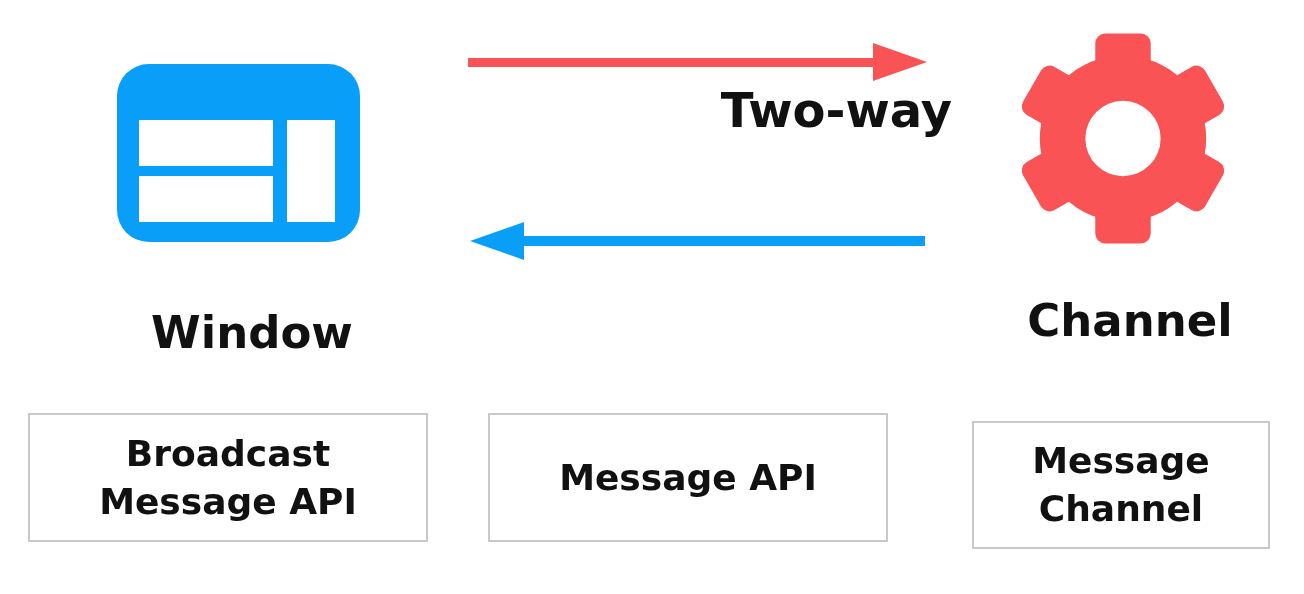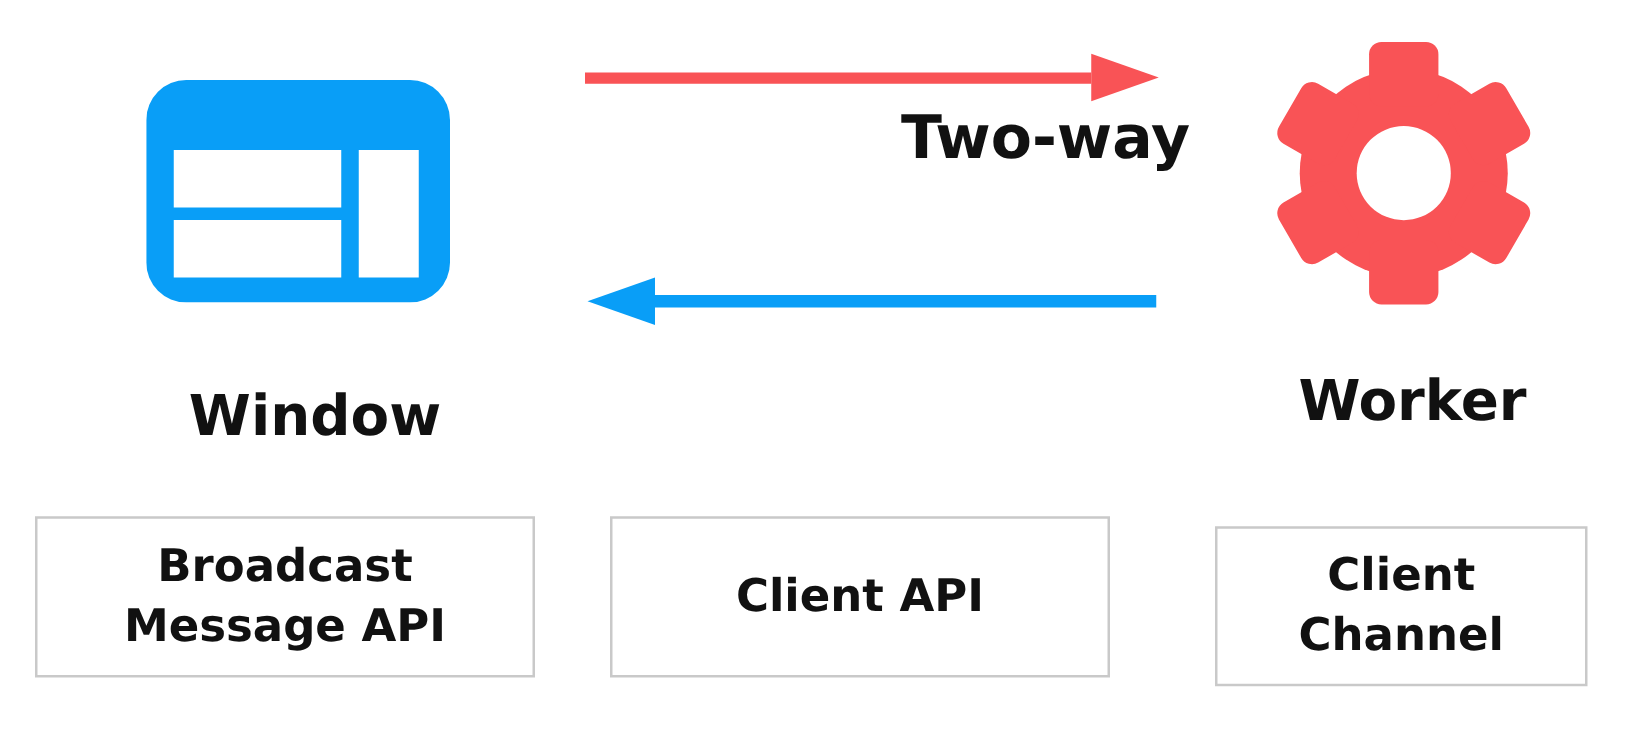--- a/index.html
+++ b/index.html
@@ -114,39 +114,39 @@
       <circle cx="106" cy="106" r="84"></circle>
       <rect x="78" y="0" width="56" height="52" rx="10"></rect>
       <rect x="78" y="0" width="56" height="52" rx="10" transform="rotate(60 106 106)"></rect>
       <rect x="78" y="0" width="56" height="52" rx="10" transform="rotate(120 106 106)"></rect>
       <rect x="78" y="0" width="56" height="52" rx="10" transform="rotate(180 106 106)"></rect>
       <rect x="78" y="0" width="56" height="52" rx="10" transform="rotate(240 106 106)"></rect>
       <rect x="78" y="0" width="56" height="52" rx="10" transform="rotate(300 106 106)"></rect>
     </g>
     <circle class="gear-hole" cx="106" cy="106" r="38"></circle>
   </svg>
-  <div class="node-label worker-label">Worker</div>
+  <div class="node-label worker-label">Channel</div>
 
   <div class="arrow arrow-forward">
     <div class="shaft shaft-red"></div>
     <div class="head head-right"></div>
   </div>
 
   <div class="comm-label">
     <div>Two-way</div>
   </div>
 
   <div class="arrow arrow-back">
     <div class="head head-left"></div>
     <div class="shaft shaft-blue"></div>
   </div>
 
   <div class="api-box box-broadcast">
     <span>Broadcast Message API</span>
   </div>
   <div class="api-box box-client">
-    <span>Client API</span>
+    <span>Message API</span>
   </div>
   <div class="api-box box-message">
-    <span>Client Channel</span>
+    <span>Message Channel</span>
   </div>
 
 </div>
 
 </body></html>

